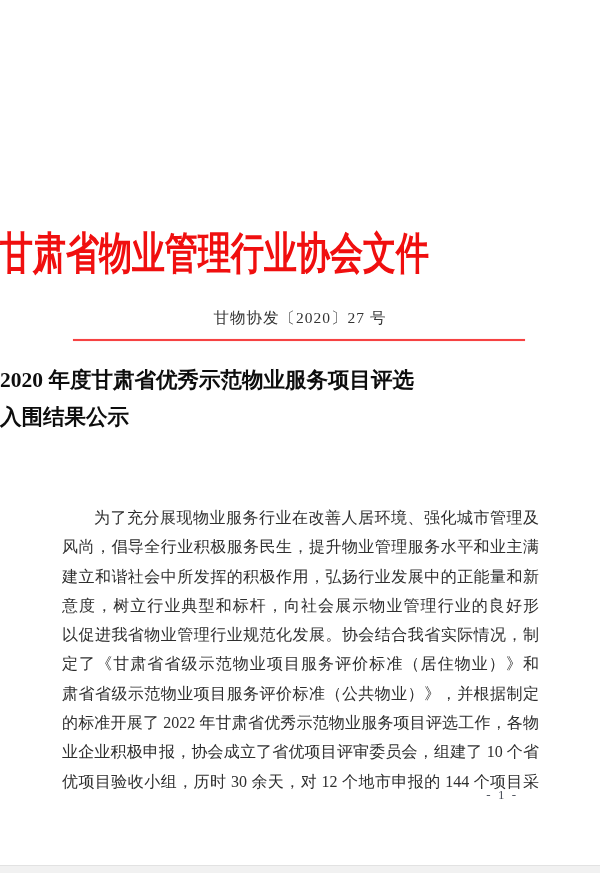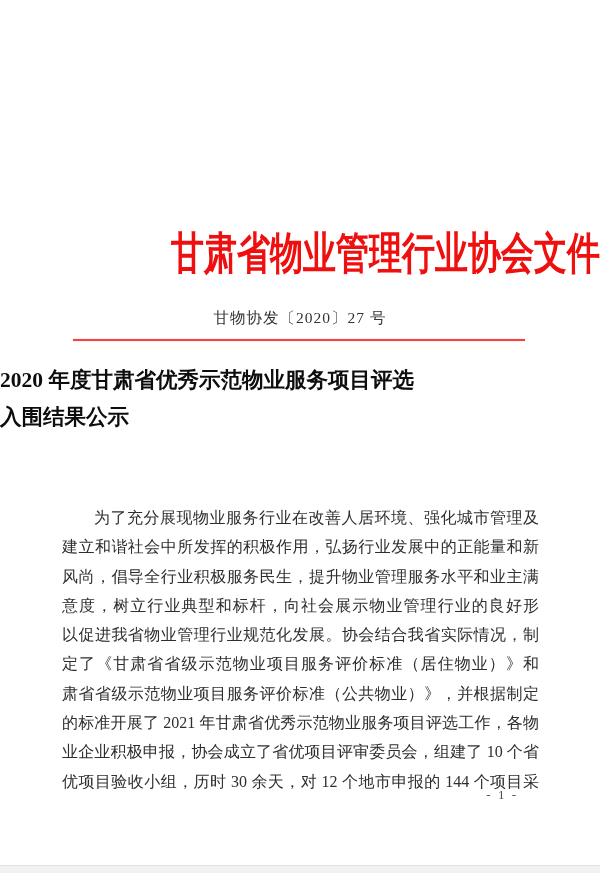--- a/index.html
+++ b/index.html
@@ -14,21 +14,21 @@
     margin: 0 auto;
     background: #ffffff;
     overflow: hidden;
     font-family: "Liberation Serif", "DejaVu Serif", serif;
   }
   .org-title {
     position: absolute;
     top: 224px;
     left: 0;
     width: 100%;
-    text-align: right;
+    text-align: left;
     color: #f00f0f;
     font-size: 33px;
     font-weight: bold;
     letter-spacing: 0px;
     white-space: nowrap;
   }
   .org-title .stretch {
     display: inline-block;
     transform: scaleY(1.33);
     transform-origin: top center;
@@ -117,27 +117,27 @@
 
   <div class="red-divider"></div>
 
   <div class="doc-title">
     <div>2020 年度甘肃省优秀示范物业服务项目评选</div>
     <div>入围结果公示</div>
   </div>
 
   <div class="body-paragraph">
     <div class="body-line indent">为了充分展现物业服务行业在改善人居环境、强化城市管理及</div>
+    <div class="body-line">风尚，倡导全行业积极服务民生，提升物业管理服务水平和业主满</div>
     <div class="body-line">建立和谐社会中所发挥的积极作用，弘扬行业发展中的正能量和新</div>
-    <div class="body-line">风尚，倡导全行业积极服务民生，提升物业管理服务水平和业主满</div>
     <div class="body-line">意度，树立行业典型和标杆，向社会展示物业管理行业的良好形象，</div>
     <div class="body-line">以促进我省物业管理行业规范化发展。协会结合我省实际情况，制</div>
     <div class="body-line">定了《甘肃省省级示范物业项目服务评价标准（居住物业）》和《甘</div>
     <div class="body-line">肃省省级示范物业项目服务评价标准（公共物业）》，并根据制定</div>
-    <div class="body-line">的标准开展了 2021 年甘肃省优秀示范物业服务项目评选工作，各物</div>
+    <div class="body-line">的标准开展了 2022 年甘肃省优秀示范物业服务项目评选工作，各物</div>
     <div class="body-line">业企业积极申报，协会成立了省优项目评审委员会，组建了 10 个省</div>
     <div class="body-line">优项目验收小组，历时 30 余天，对 12 个地市申报的 144 个项目采</div>
   </div>
 
   <div class="page-number">- 1 -</div>
 
   <div class="page-bottom-edge"></div>
 
 </div>
 

